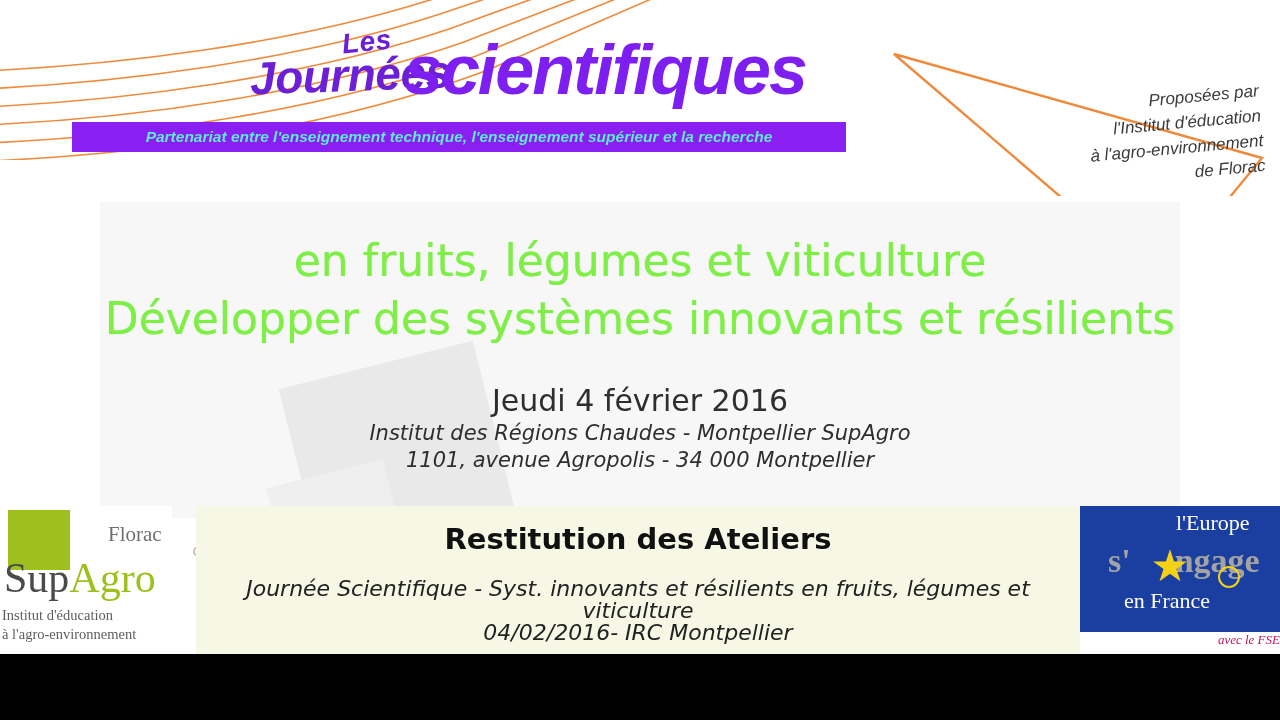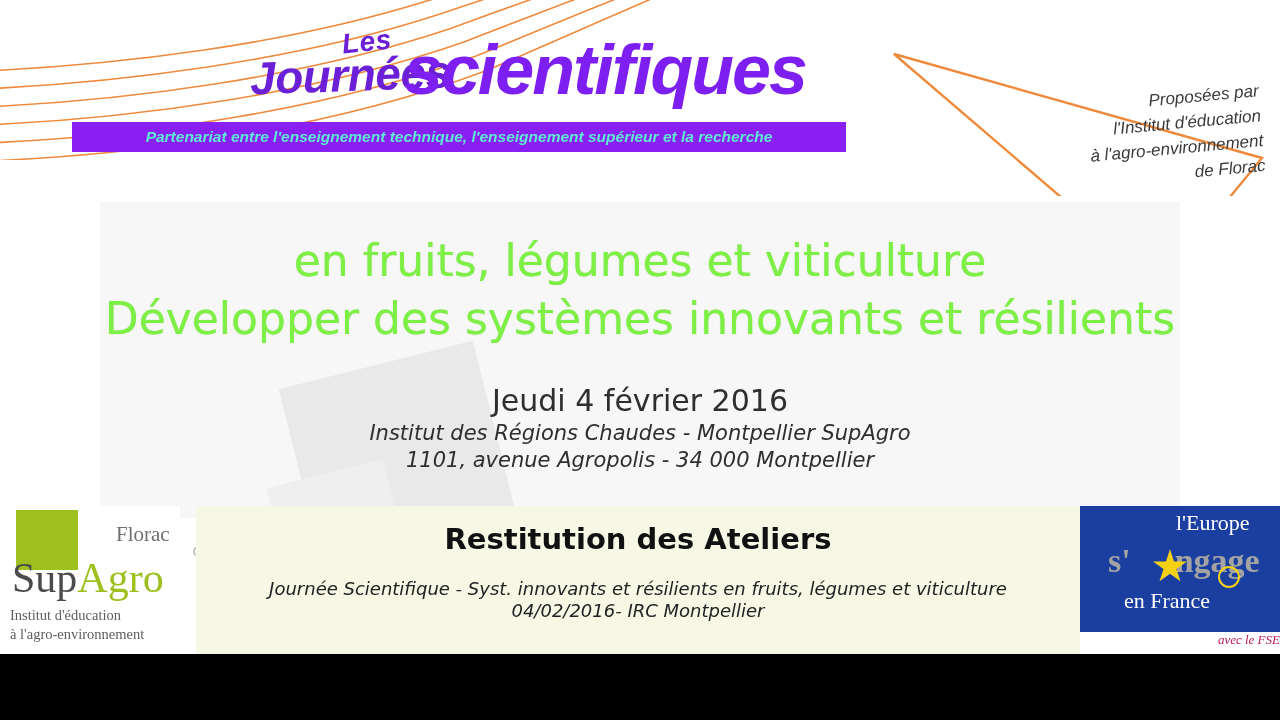--- a/index.html
+++ b/index.html
@@ -208,31 +208,31 @@
   }
   .caption-title {
     margin-top: 16px;
     font-size: 29px;
     font-weight: bold;
     color: #111111;
     font-family: "DejaVu Sans", sans-serif;
   }
   .caption-sub {
     margin-top: 22px;
-    font-size: 18px;
+    font-size: 22px;
     font-style: italic;
     color: #222222;
     line-height: 22px;
     font-family: "DejaVu Sans", sans-serif;
   }
 
   
   .supagro-logo {
     position: absolute;
-    left: 8px;
+    left: 0;
     top: 506px;
     width: 172px;
     height: 148px;
     background: #ffffff;
     z-index: 6;
   }
   .supagro-square {
     position: absolute;
     left: 8px;
     top: 4px;

